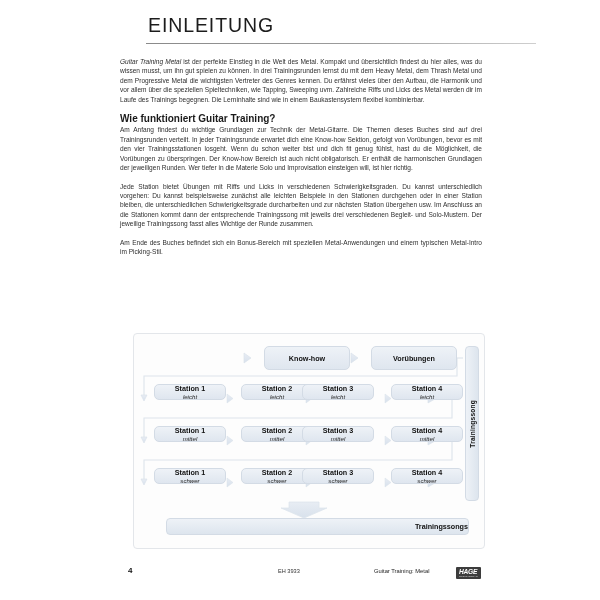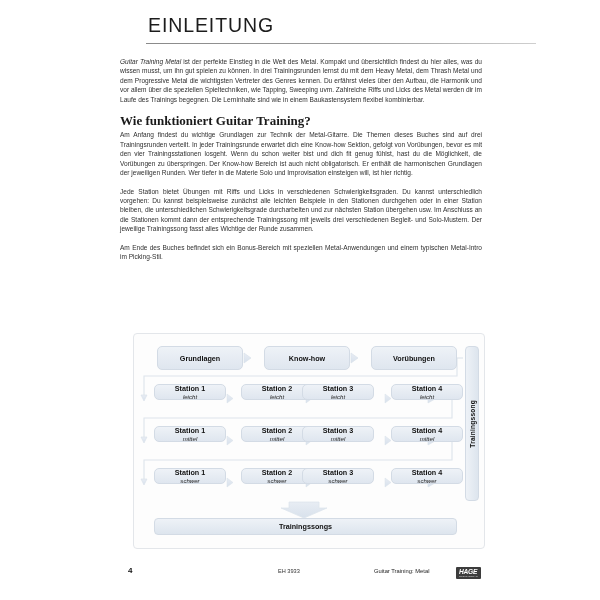--- a/index.html
+++ b/index.html
@@ -57,25 +57,25 @@
   .para {
     font-size: 6.55px;
     line-height: 9.45px;
     text-align: justify;
     margin: 0 0 9px 0;
     color: #2f2f2f;
     font-family: "Liberation Sans", sans-serif;
   }
   .para em { font-style: italic; }
   .subhead {
-    font-size: 13px;
+    font-size: 10px;
     font-weight: bold;
     color: #1a1a1a;
     margin: 3px 0 1px 0;
-    font-family: Liberation Serif, serif;
+    font-family: Liberation Sans, sans-serif;
   }
 
   
   .diagram {
     position: absolute;
     left: 133px;
     top: 333px;
     width: 352px;
     height: 216px;
     background: #fdfdfd;
@@ -154,31 +154,31 @@
     writing-mode: vertical-rl;
     transform: rotate(180deg);
     white-space: nowrap;
     letter-spacing: 0.2px;
     font-family: "Liberation Sans", sans-serif;
   }
 
   
   .bottom-bar {
     position: absolute;
-    left: 20px;
+    left: 32px;
     top: 184px;
     width: 303px;
     height: 17px;
     background: linear-gradient(to bottom, #eef2f7 0%, #dde5ee 100%);
     border: 1px solid #d3dbe5;
     border-radius: 4px;
     box-sizing: border-box;
     display: flex;
     align-items: center;
-    justify-content: center;
+    justify-content: flex-end;
   }
   .bottom-bar span {
     font-size: 7.2px;
     font-weight: bold;
     color: #111;
     font-family: "Liberation Sans", sans-serif;
   }
 
   .svg-layer {
     position: absolute;
@@ -309,23 +309,20 @@
         <polygon points="172,102 178,106.5 172,111" fill="url(#cg)" stroke="#d9e0e9" stroke-width="0.5"></polygon>
         <polygon points="251,102 257,106.5 251,111" fill="url(#cg)" stroke="#d9e0e9" stroke-width="0.5"></polygon>
 
         <polygon points="93,144 99,148.5 93,153" fill="url(#cg)" stroke="#d9e0e9" stroke-width="0.5"></polygon>
         <polygon points="172,144 178,148.5 172,153" fill="url(#cg)" stroke="#d9e0e9" stroke-width="0.5"></polygon>
         <polygon points="251,144 257,148.5 251,153" fill="url(#cg)" stroke="#d9e0e9" stroke-width="0.5"></polygon>
 
         <polygon points="155,168 185,168 185,174 193,174 170,184 147,174 155,174" fill="url(#cg)" stroke="#dde4ec" stroke-width="0.8"></polygon>
       </svg>
 
-      <div class="node top-node n-grundlagen">
-        <span class="t1">Grundlagen</span>
-      </div>
       <div class="node top-node n-voruebung">
         <span class="t1">Vorübungen</span>
       </div>
       <div class="node top-node n-knowhow">
         <span class="t1">Know-how</span>
       </div>
 
       <div class="node st-node row1 c1">
         <span class="t1">Station 1</span>
         <span class="t2">leicht</span>

